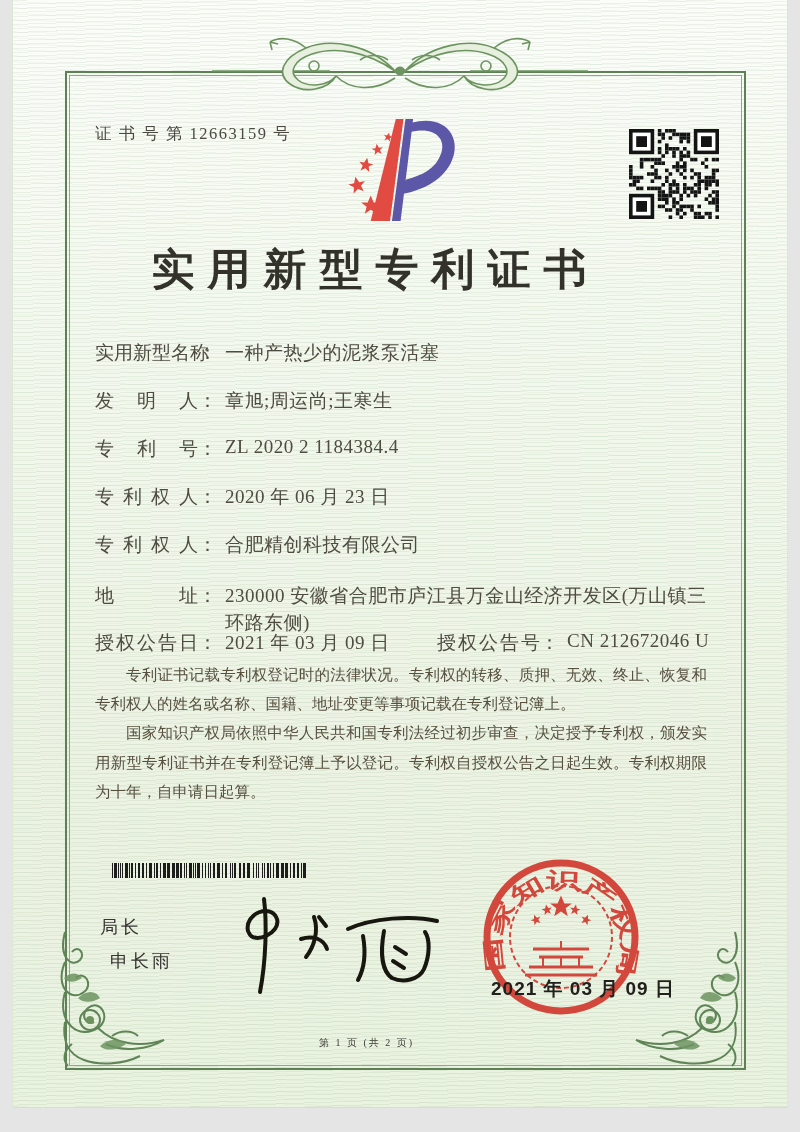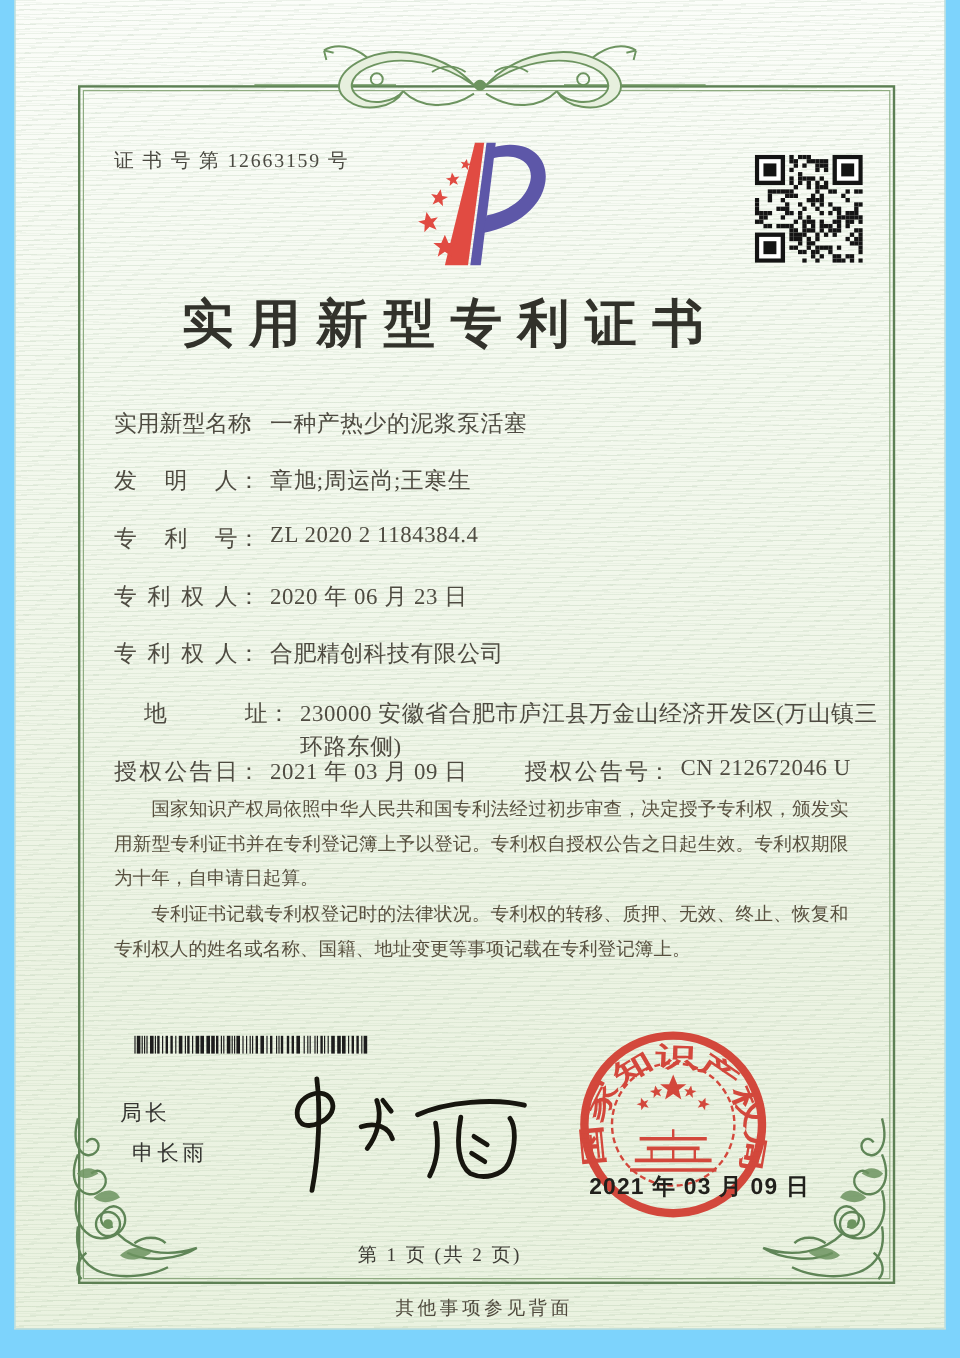--- a/index.html
+++ b/index.html
@@ -1,16 +1,16 @@
 <!DOCTYPE html>
 <html><head>
 <meta charset="utf-8">
 <style>
   html,body{margin:0;padding:0;background:#ffffff;}
-  .page{position:relative;width:800px;height:1132px;margin:0 auto;background:#7dd3fc;overflow:hidden;
+  .page{position:relative;width:800px;height:1132px;margin:0 auto;background:#e5e5e5;overflow:hidden;
         font-family:"Liberation Serif","DejaVu Serif",serif;color:#3c3a33;}
   
   .paper{position:absolute;left:12px;right:12px;top:0;bottom:24px;
          background:linear-gradient(180deg,#fbfdf9 0%,#f4f9ef 28%,#ecf3e3 70%,#eaf2e0 100%);
          border-left:1px solid #dde7d6;border-right:1px solid #dde7d6;border-bottom:1px solid #d4e0cc;}
   .paper::before{content:"";position:absolute;inset:0;
          background:repeating-linear-gradient(178deg,rgba(110,150,105,0.11) 0 1px,rgba(255,255,255,0) 1px 4px);}
   .paper::after{content:"";position:absolute;inset:0;
          background:repeating-linear-gradient(2deg,rgba(110,150,105,0.06) 0 1px,rgba(255,255,255,0) 1px 6px);}
   .content{position:absolute;inset:0;z-index:3;}
@@ -20,35 +20,35 @@
   .frame .inner{position:absolute;inset:2px;border:1px solid #8fac81;}
   .abs{position:absolute;}
   .certno{left:95px;top:123px;font-size:16.5px;letter-spacing:1.5px;color:#4b4a42;}
   .title{left:65px;top:241px;width:608px;text-align:center;font-size:43px;font-weight:600;
          letter-spacing:13px;text-indent:13px;color:#32322b;}
   .row{position:absolute;left:95px;font-size:19px;color:#4e4b41;white-space:nowrap;}
   .flabel{display:inline-block;width:103px;text-align:justify;text-align-last:justify;vertical-align:top;}
   .fcolon{display:inline-block;margin-right:8px;vertical-align:top;}
   .fvalue{display:inline-block;letter-spacing:0.5px;vertical-align:top;}
   .addr .fvalue{white-space:normal;width:482px;line-height:27px;}
-  .row.addr{line-height:27px;margin-left:25px;}
+  .row.addr{line-height:27px;}
   .pair2{position:absolute;left:330px;top:0;white-space:nowrap;}
   .pair2 .flabel{width:103px;margin-left:12px;}
   .paras{left:95px;top:660px;width:612px;font-size:15.5px;line-height:29.2px;color:#57503f;text-align:justify;}
   .paras p{margin:0;text-indent:2em;}
   .barcode{left:110px;top:863px;}
   .chief{left:100px;top:915px;font-family:Liberation Sans, sans-serif;
          font-size:18px;color:#343430;letter-spacing:3px;}
   .chiefname{left:110px;top:949px;font-family:"Liberation Sans","DejaVu Sans",sans-serif;
          font-size:18px;color:#343430;letter-spacing:3px;text-align:right;}
   .sig{left:222px;top:891px;}
   .sealwrap{left:477px;top:853px;width:168px;height:168px;}
   .sealdate{left:491px;top:976px;font-family:"Liberation Sans","DejaVu Sans",sans-serif;
             font-size:19px;font-weight:bold;color:#21201c;letter-spacing:1px;white-space:nowrap;}
-  .pageno{left:65px;top:1036px;width:603px;text-align:center;font-size:16px;color:#3e3d36;letter-spacing:2px;}
+  .pageno{left:65px;top:1036px;width:603px;text-align:center;font-size:10px;color:#3e3d36;letter-spacing:2px;}
   .backnote{left:65px;top:1080px;width:677px;text-align:center;font-size:15.5px;color:#4f4a3d;letter-spacing:3px;}
   .orn-top{left:210px;top:26px;z-index:4;}
   .orn-bl{left:28px;top:928px;z-index:4;}
   .orn-br{left:622px;top:928px;z-index:4;transform:scaleX(-1);}
   .logo{left:336px;top:110px;}
   .qrbox{left:629px;top:129px;}
 </style>
 </head>
 <body>
 
@@ -358,22 +358,22 @@
       <span class="flabel">地址</span><span class="fcolon">：</span><span class="fvalue">230000 安徽省合肥市庐江县万金山经济开发区(万山镇三环路东侧)</span>
     </div>
     <div class="row" style="top:630px">
       <span class="flabel">授权公告日</span><span class="fcolon">：</span><span class="fvalue">2021 年 03 月 09 日</span>
       <span class="pair2">
         <span class="flabel">授权公告号</span><span class="fcolon">：</span><span class="fvalue">CN 212672046 U</span>
       </span>
     </div>
 
     <div class="abs paras">
+      <p>专利证书记载专利权登记时的法律状况。专利权的转移、质押、无效、终止、恢复和专利权人的姓名或名称、国籍、地址变更等事项记载在专利登记簿上。</p>
       <p>国家知识产权局依照中华人民共和国专利法经过初步审查，决定授予专利权，颁发实用新型专利证书并在专利登记簿上予以登记。专利权自授权公告之日起生效。专利权期限为十年，自申请日起算。</p>
-      <p>专利证书记载专利权登记时的法律状况。专利权的转移、质押、无效、终止、恢复和专利权人的姓名或名称、国籍、地址变更等事项记载在专利登记簿上。</p>
     </div>
 
     <svg class="abs barcode" id="barcode" width="198" height="16" viewBox="0 0 198 16">
         <rect x="2" y="0" width="1" height="15" fill="#1d1d1d"></rect>
         <rect x="4" y="0" width="3" height="15" fill="#1d1d1d"></rect>
         <rect x="8" y="0" width="1" height="15" fill="#1d1d1d"></rect>
         <rect x="10" y="0" width="1" height="15" fill="#1d1d1d"></rect>
         <rect x="12" y="0" width="1" height="15" fill="#1d1d1d"></rect>
         <rect x="15" y="0" width="3" height="15" fill="#1d1d1d"></rect>
         <rect x="19" y="0" width="1" height="15" fill="#1d1d1d"></rect>
@@ -473,15 +473,14 @@
         </g>
         <g stroke="#d23a2f" fill="none" stroke-width="2">
           <path d="M66,104 V114 M84,104 V114 M102,104 V114"></path>
           <path d="M84,88 V96"></path>
         </g>
       </g>
     </svg>
     <div class="abs sealdate">2021 年 03 月 09 日</div>
 
     <div class="abs pageno">第 1 页 (共 2 页)</div>
-    <div class="abs backnote">其他事项参见背面</div>
   </div>
 </div>
 
 </body></html>

